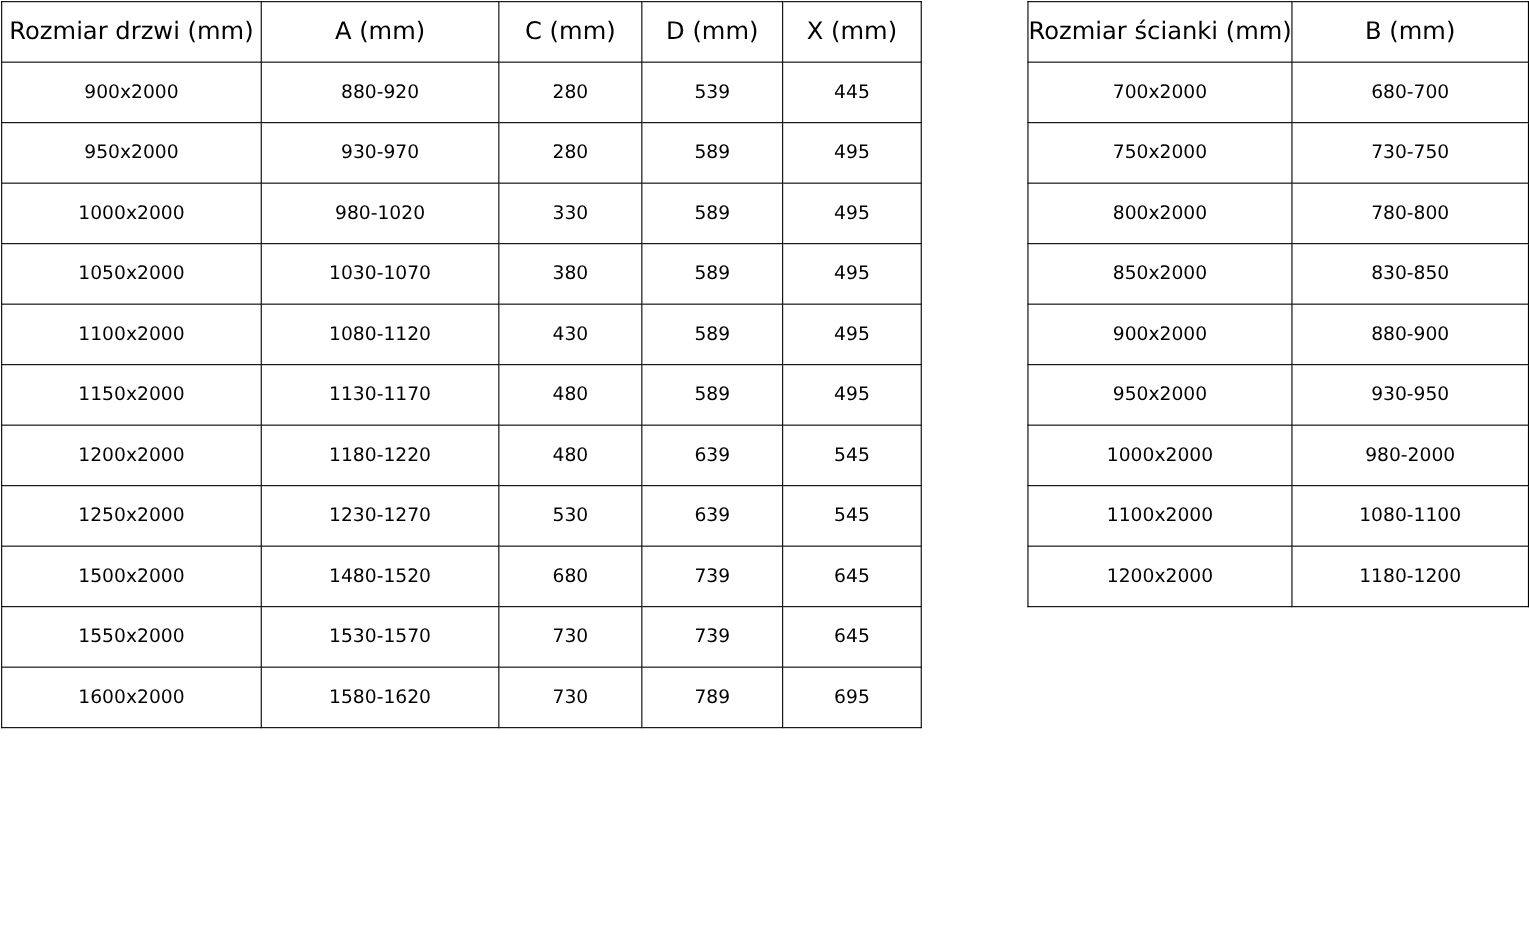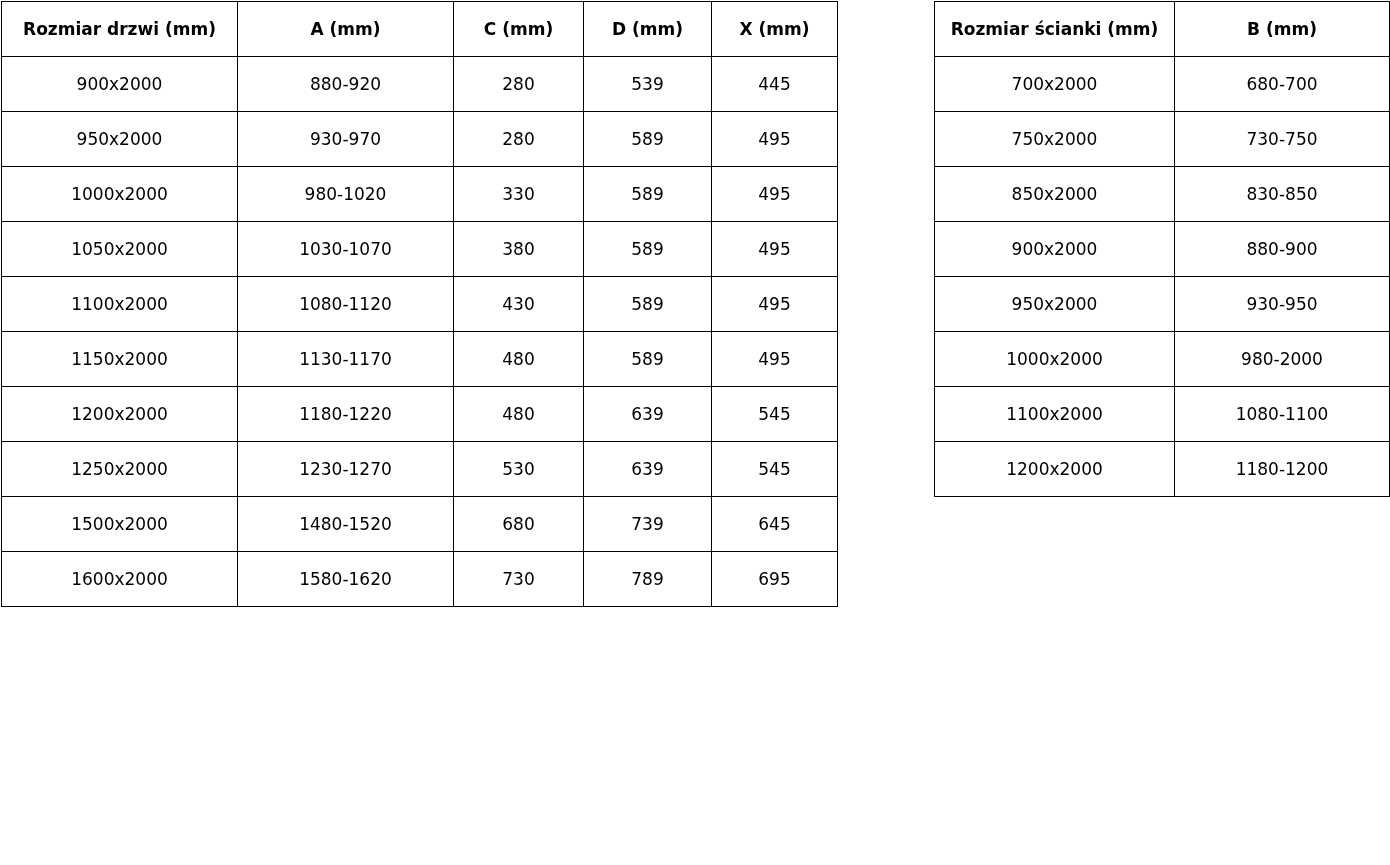--- a/index.html
+++ b/index.html
@@ -31,22 +31,22 @@
     vertical-align: middle;
     font-size: 17px;
     font-weight: normal;
     padding: 0;
     height: 54px;
     line-height: 1.1;
     color: #000000;
     white-space: nowrap;
   }
   table.grid th {
-    font-weight: bold;
-    font-size: 17px;
+    font-weight: normal;
+    font-size: 22px;
     height: 54px;
   }
 
   
   #doors-table {
     position: absolute;
     left: 1px;
     top: 1px;
     width: 836px;
   }
@@ -146,20 +146,27 @@
         <td>545</td>
       </tr>
       <tr>
         <td>1500x2000</td>
         <td>1480-1520</td>
         <td>680</td>
         <td>739</td>
         <td>645</td>
       </tr>
       <tr>
+        <td>1550x2000</td>
+        <td>1530-1570</td>
+        <td>730</td>
+        <td>739</td>
+        <td>645</td>
+      </tr>
+      <tr>
         <td>1600x2000</td>
         <td>1580-1620</td>
         <td>730</td>
         <td>789</td>
         <td>695</td>
       </tr>
     </tbody>
   </table>
 
   <table class="grid" id="wall-table">
@@ -176,20 +183,24 @@
     <tbody>
       <tr>
         <td>700x2000</td>
         <td>680-700</td>
       </tr>
       <tr>
         <td>750x2000</td>
         <td>730-750</td>
       </tr>
       <tr>
+        <td>800x2000</td>
+        <td>780-800</td>
+      </tr>
+      <tr>
         <td>850x2000</td>
         <td>830-850</td>
       </tr>
       <tr>
         <td>900x2000</td>
         <td>880-900</td>
       </tr>
       <tr>
         <td>950x2000</td>
         <td>930-950</td>

